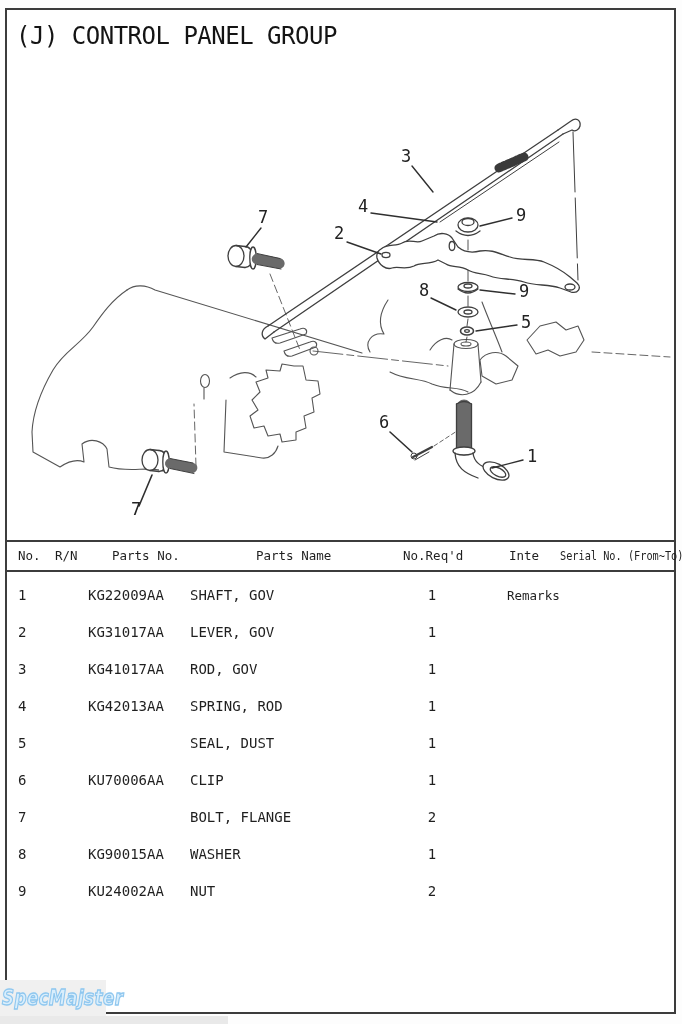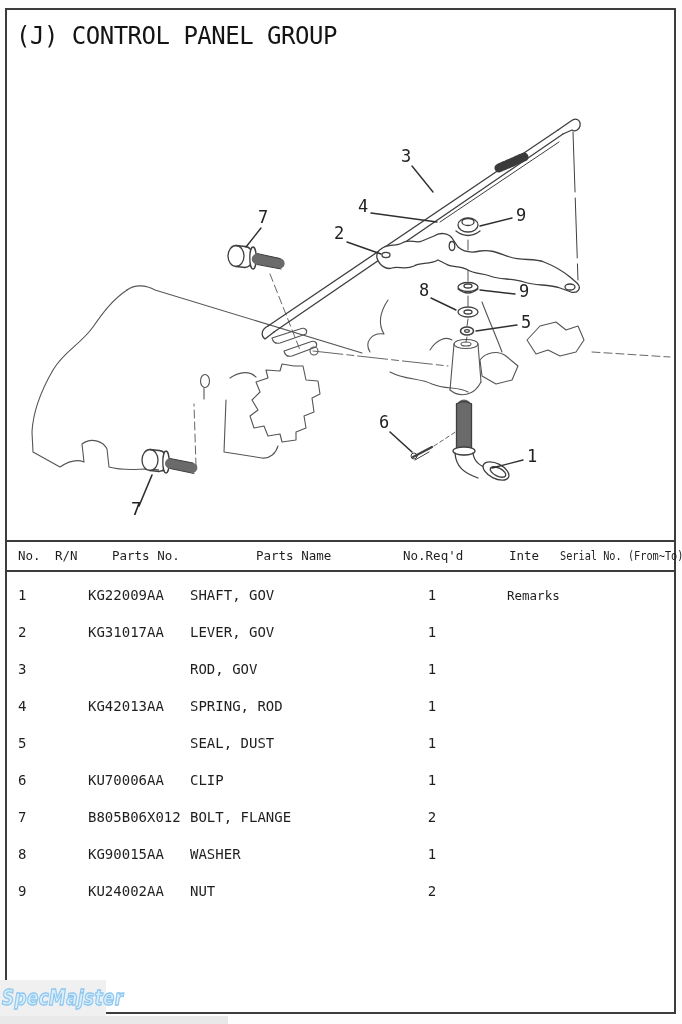--- a/index.html
+++ b/index.html
@@ -223,20 +223,21 @@
     <span class="td-qty">1</span>
   </div>
   <div class="trow">
     <span class="td-no">2</span>
     <span class="td-pno">KG31017AA</span>
     <span class="td-pname">LEVER, GOV</span>
     <span class="td-qty">1</span>
   </div>
   <div class="trow">
     <span class="td-no">3</span>
+    <span class="td-pno">KG41017AA</span>
     <span class="td-pname">ROD, GOV</span>
     <span class="td-qty">1</span>
   </div>
   <div class="trow">
     <span class="td-no">4</span>
     <span class="td-pno">KG42013AA</span>
     <span class="td-pname">SPRING, ROD</span>
     <span class="td-qty">1</span>
   </div>
   <div class="trow">
@@ -245,21 +246,20 @@
     <span class="td-qty">1</span>
   </div>
   <div class="trow">
     <span class="td-no">6</span>
     <span class="td-pno">KU70006AA</span>
     <span class="td-pname">CLIP</span>
     <span class="td-qty">1</span>
   </div>
   <div class="trow">
     <span class="td-no">7</span>
-    <span class="td-pno">B805B06X012</span>
     <span class="td-pname">BOLT, FLANGE</span>
     <span class="td-qty">2</span>
   </div>
   <div class="trow">
     <span class="td-no">8</span>
     <span class="td-pno">KG90015AA</span>
     <span class="td-pname">WASHER</span>
     <span class="td-qty">1</span>
   </div>
   <div class="trow">

